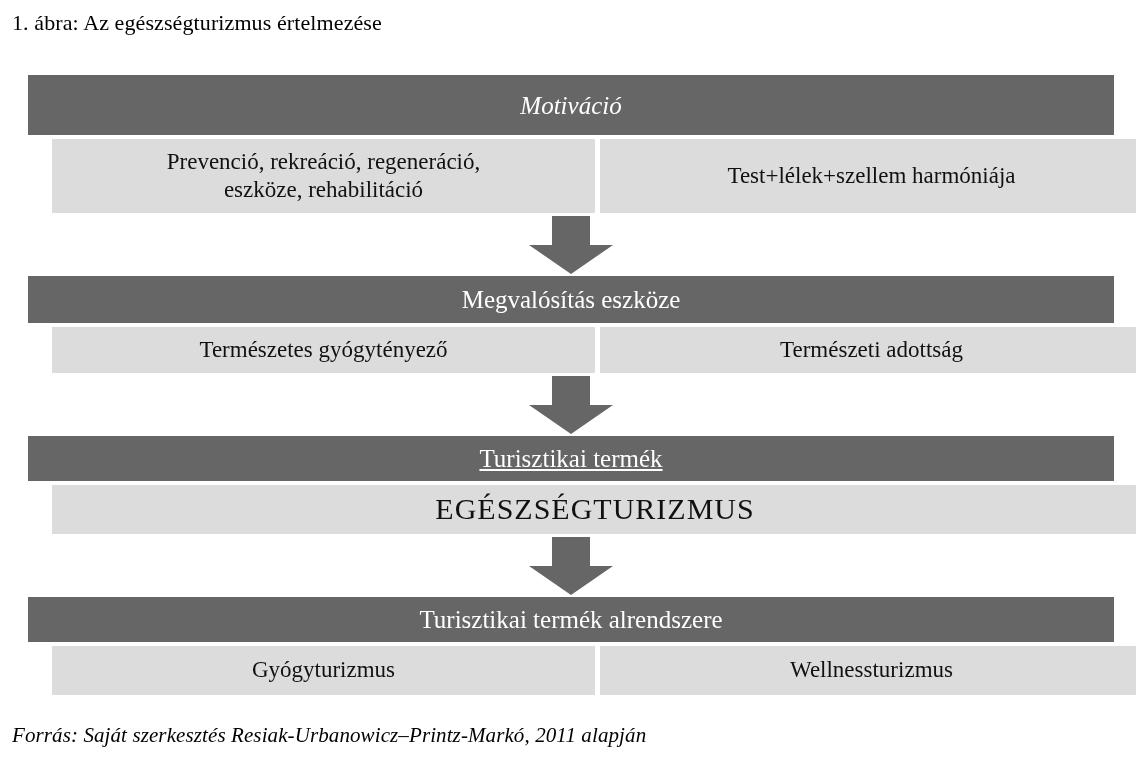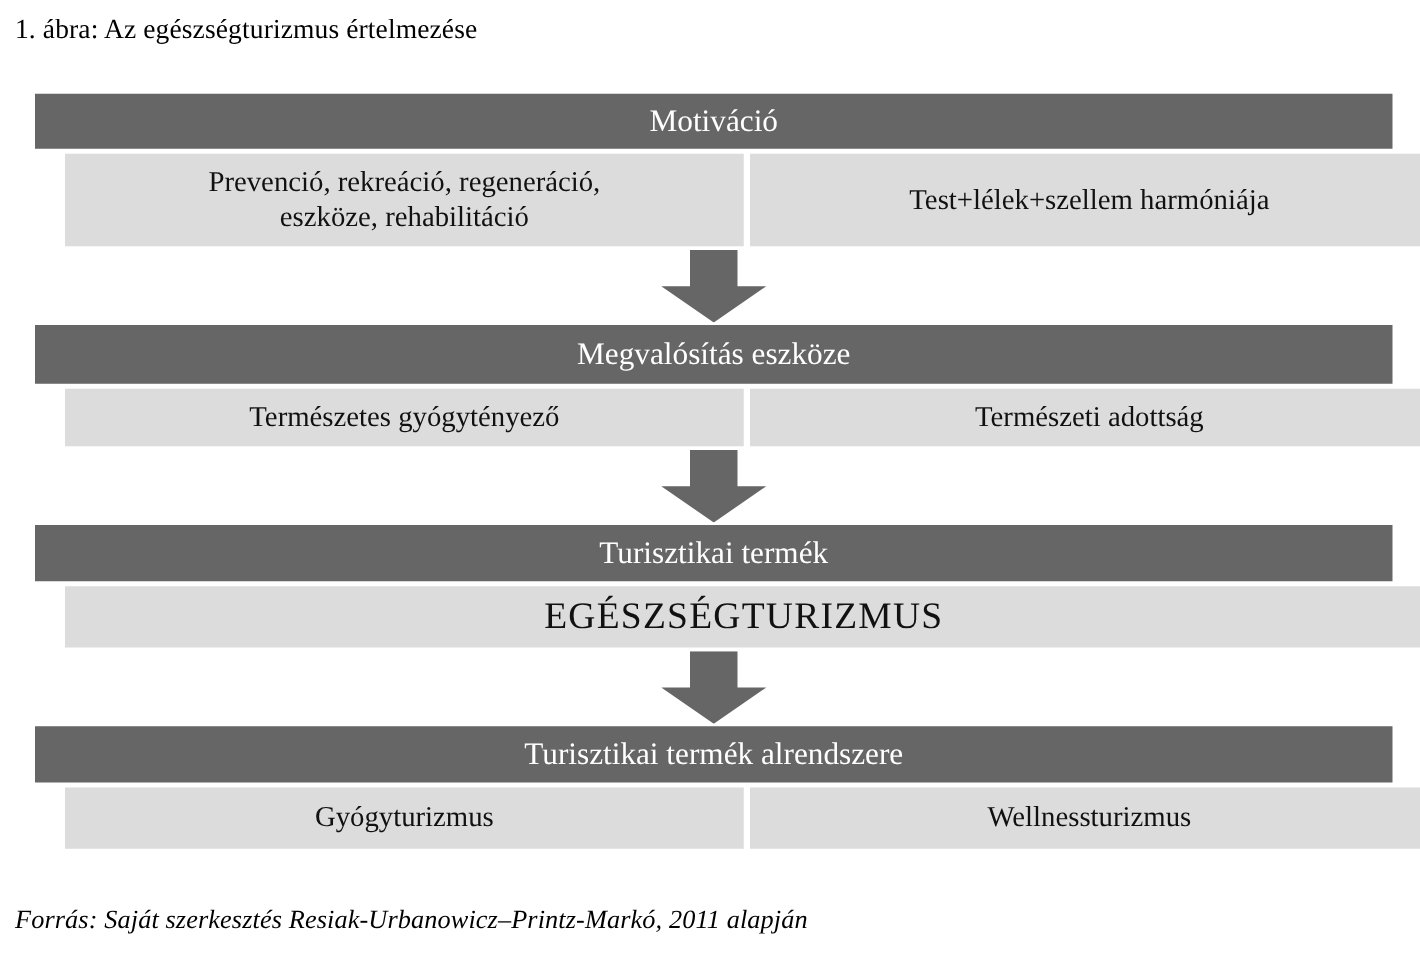--- a/index.html
+++ b/index.html
@@ -80,27 +80,27 @@
   }
 
   .cell.half {
     width: 543px;
     flex: 0 0 543px;
   }
   .cell.half.left  { margin-right: 5px; }
   .cell.full { flex: 1 1 auto; }
 
   
-  .b1 .block-header { height: 44px; }
+  .b1 .block-header { height: 60px; font-style: italic; }
   .b1 .cell { height: 74px; }
 
   .b2 .block-header { height: 47px; }
   .b2 .cell { height: 46px; }
 
-  .b3 .block-header { height: 45px; }
+  .b3 .block-header { height: 45px; text-decoration: underline; }
   .b3 .cell { height: 49px; }
 
   .b4 .block-header { height: 45px; }
   .b4 .cell { height: 49px; }
 
   .arrow-wrap {
     height: 63px;
     display: flex;
     align-items: center;
     justify-content: center;

